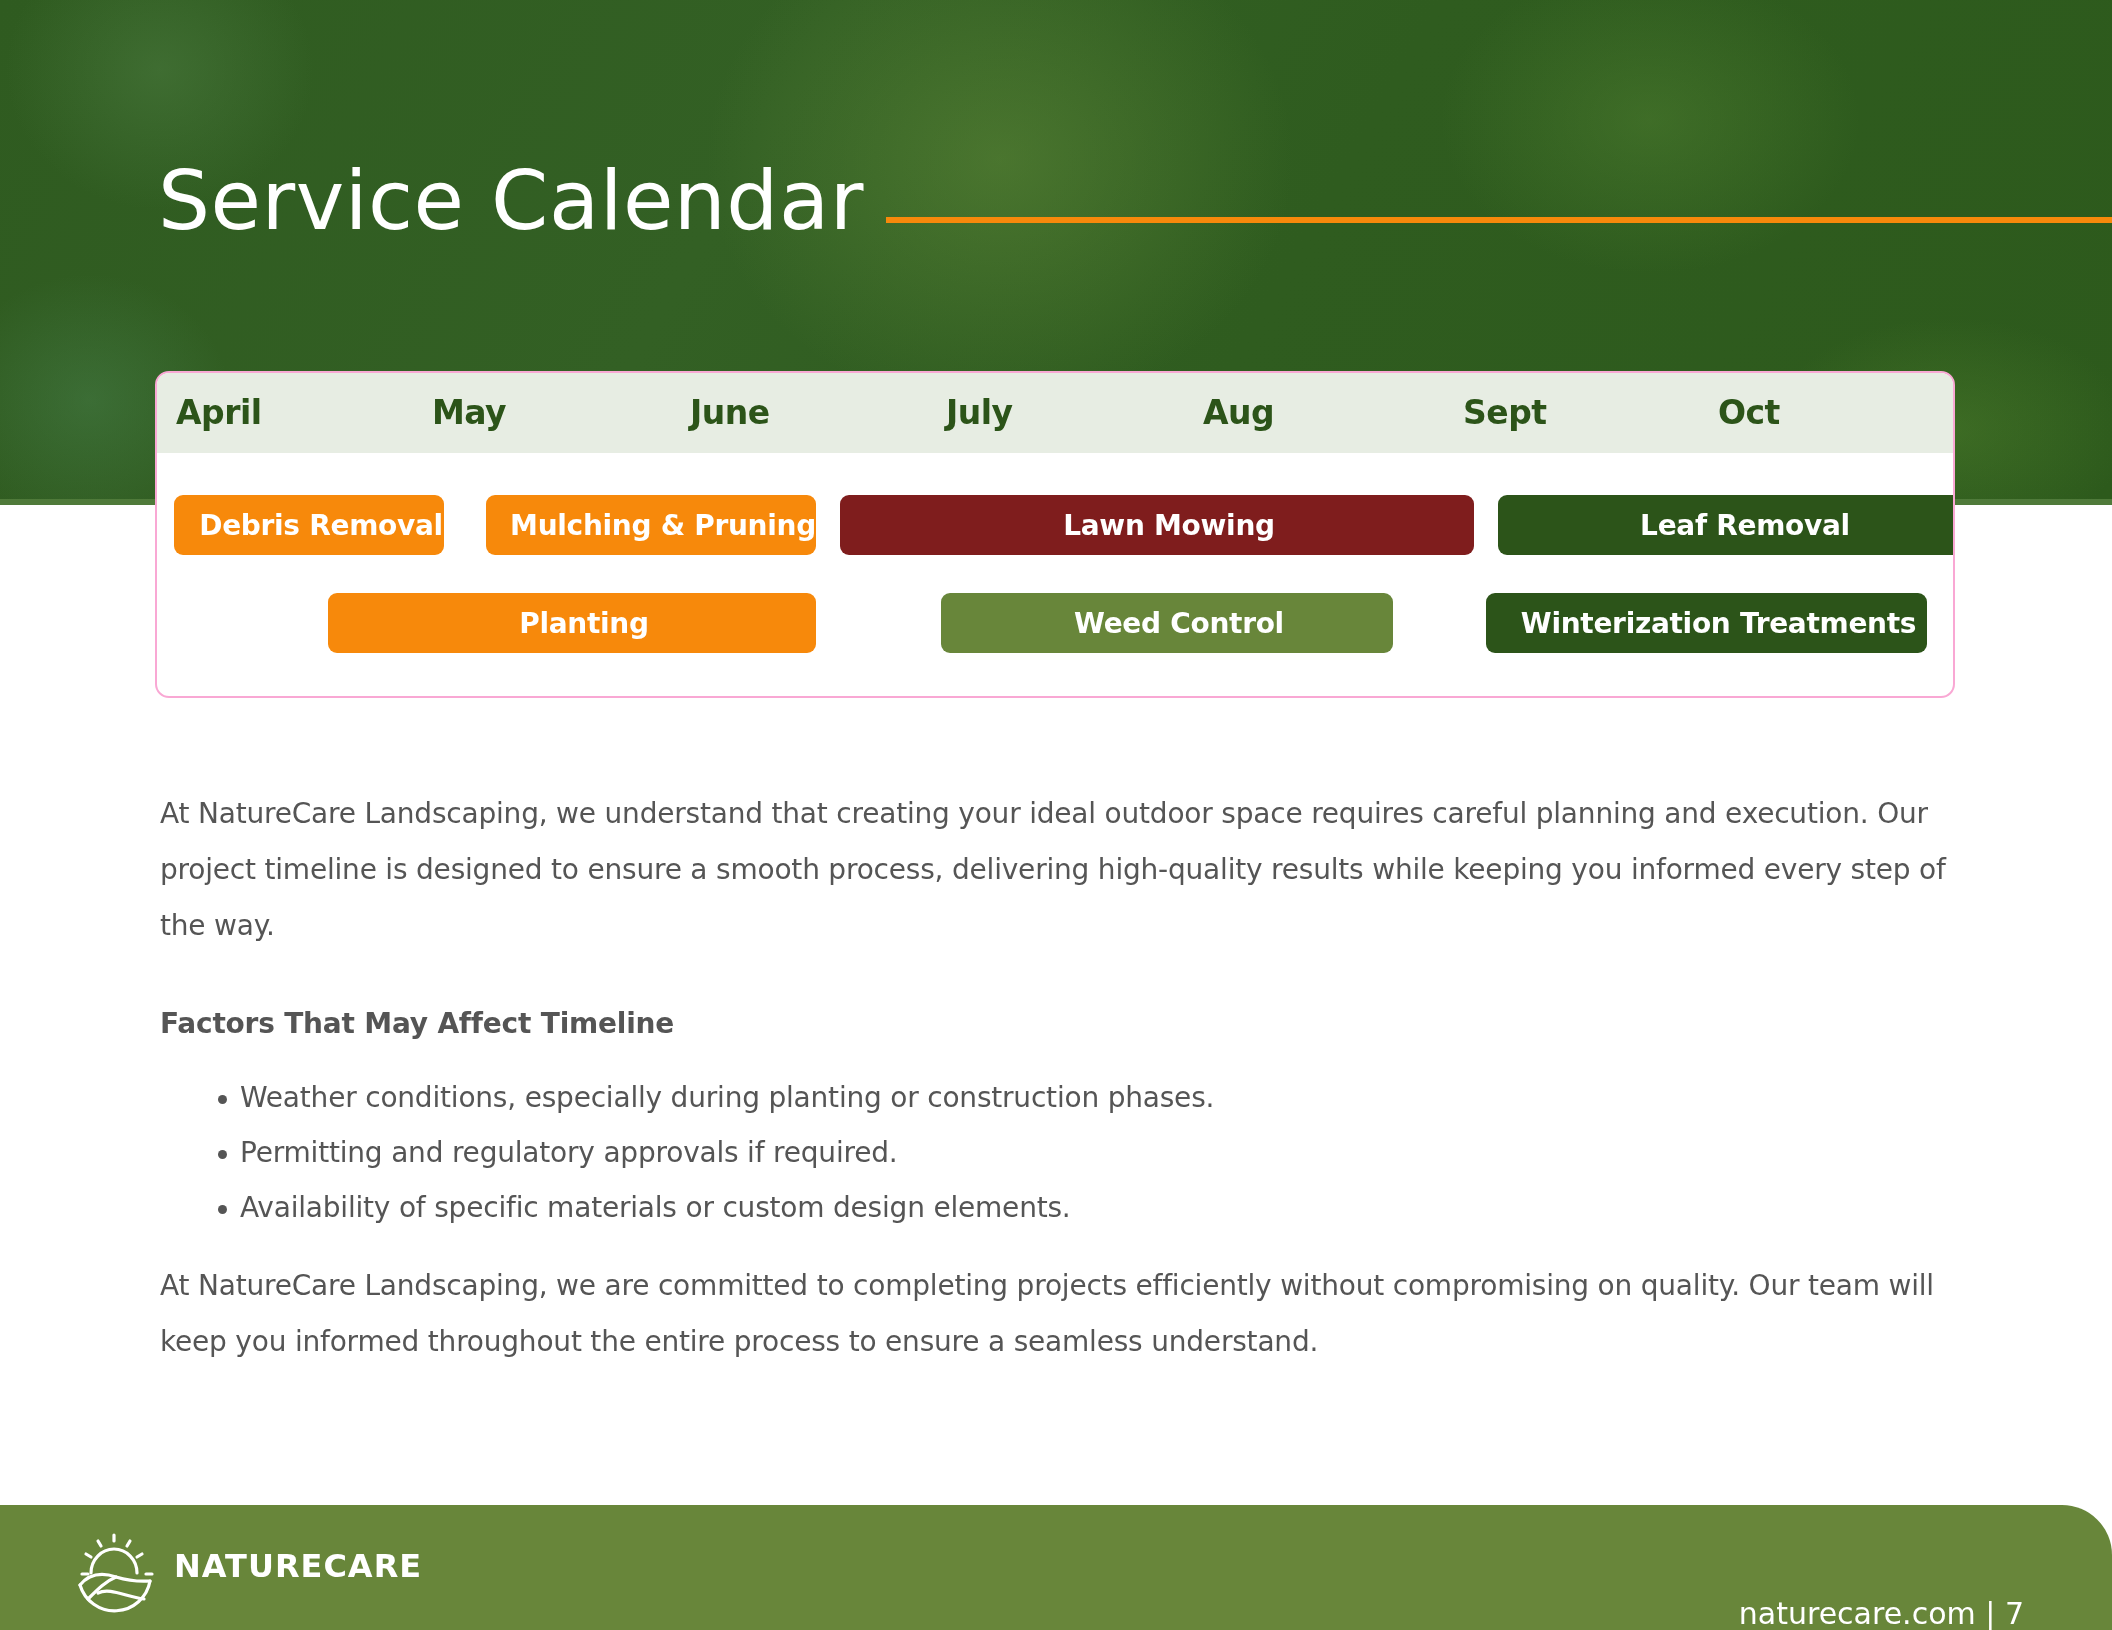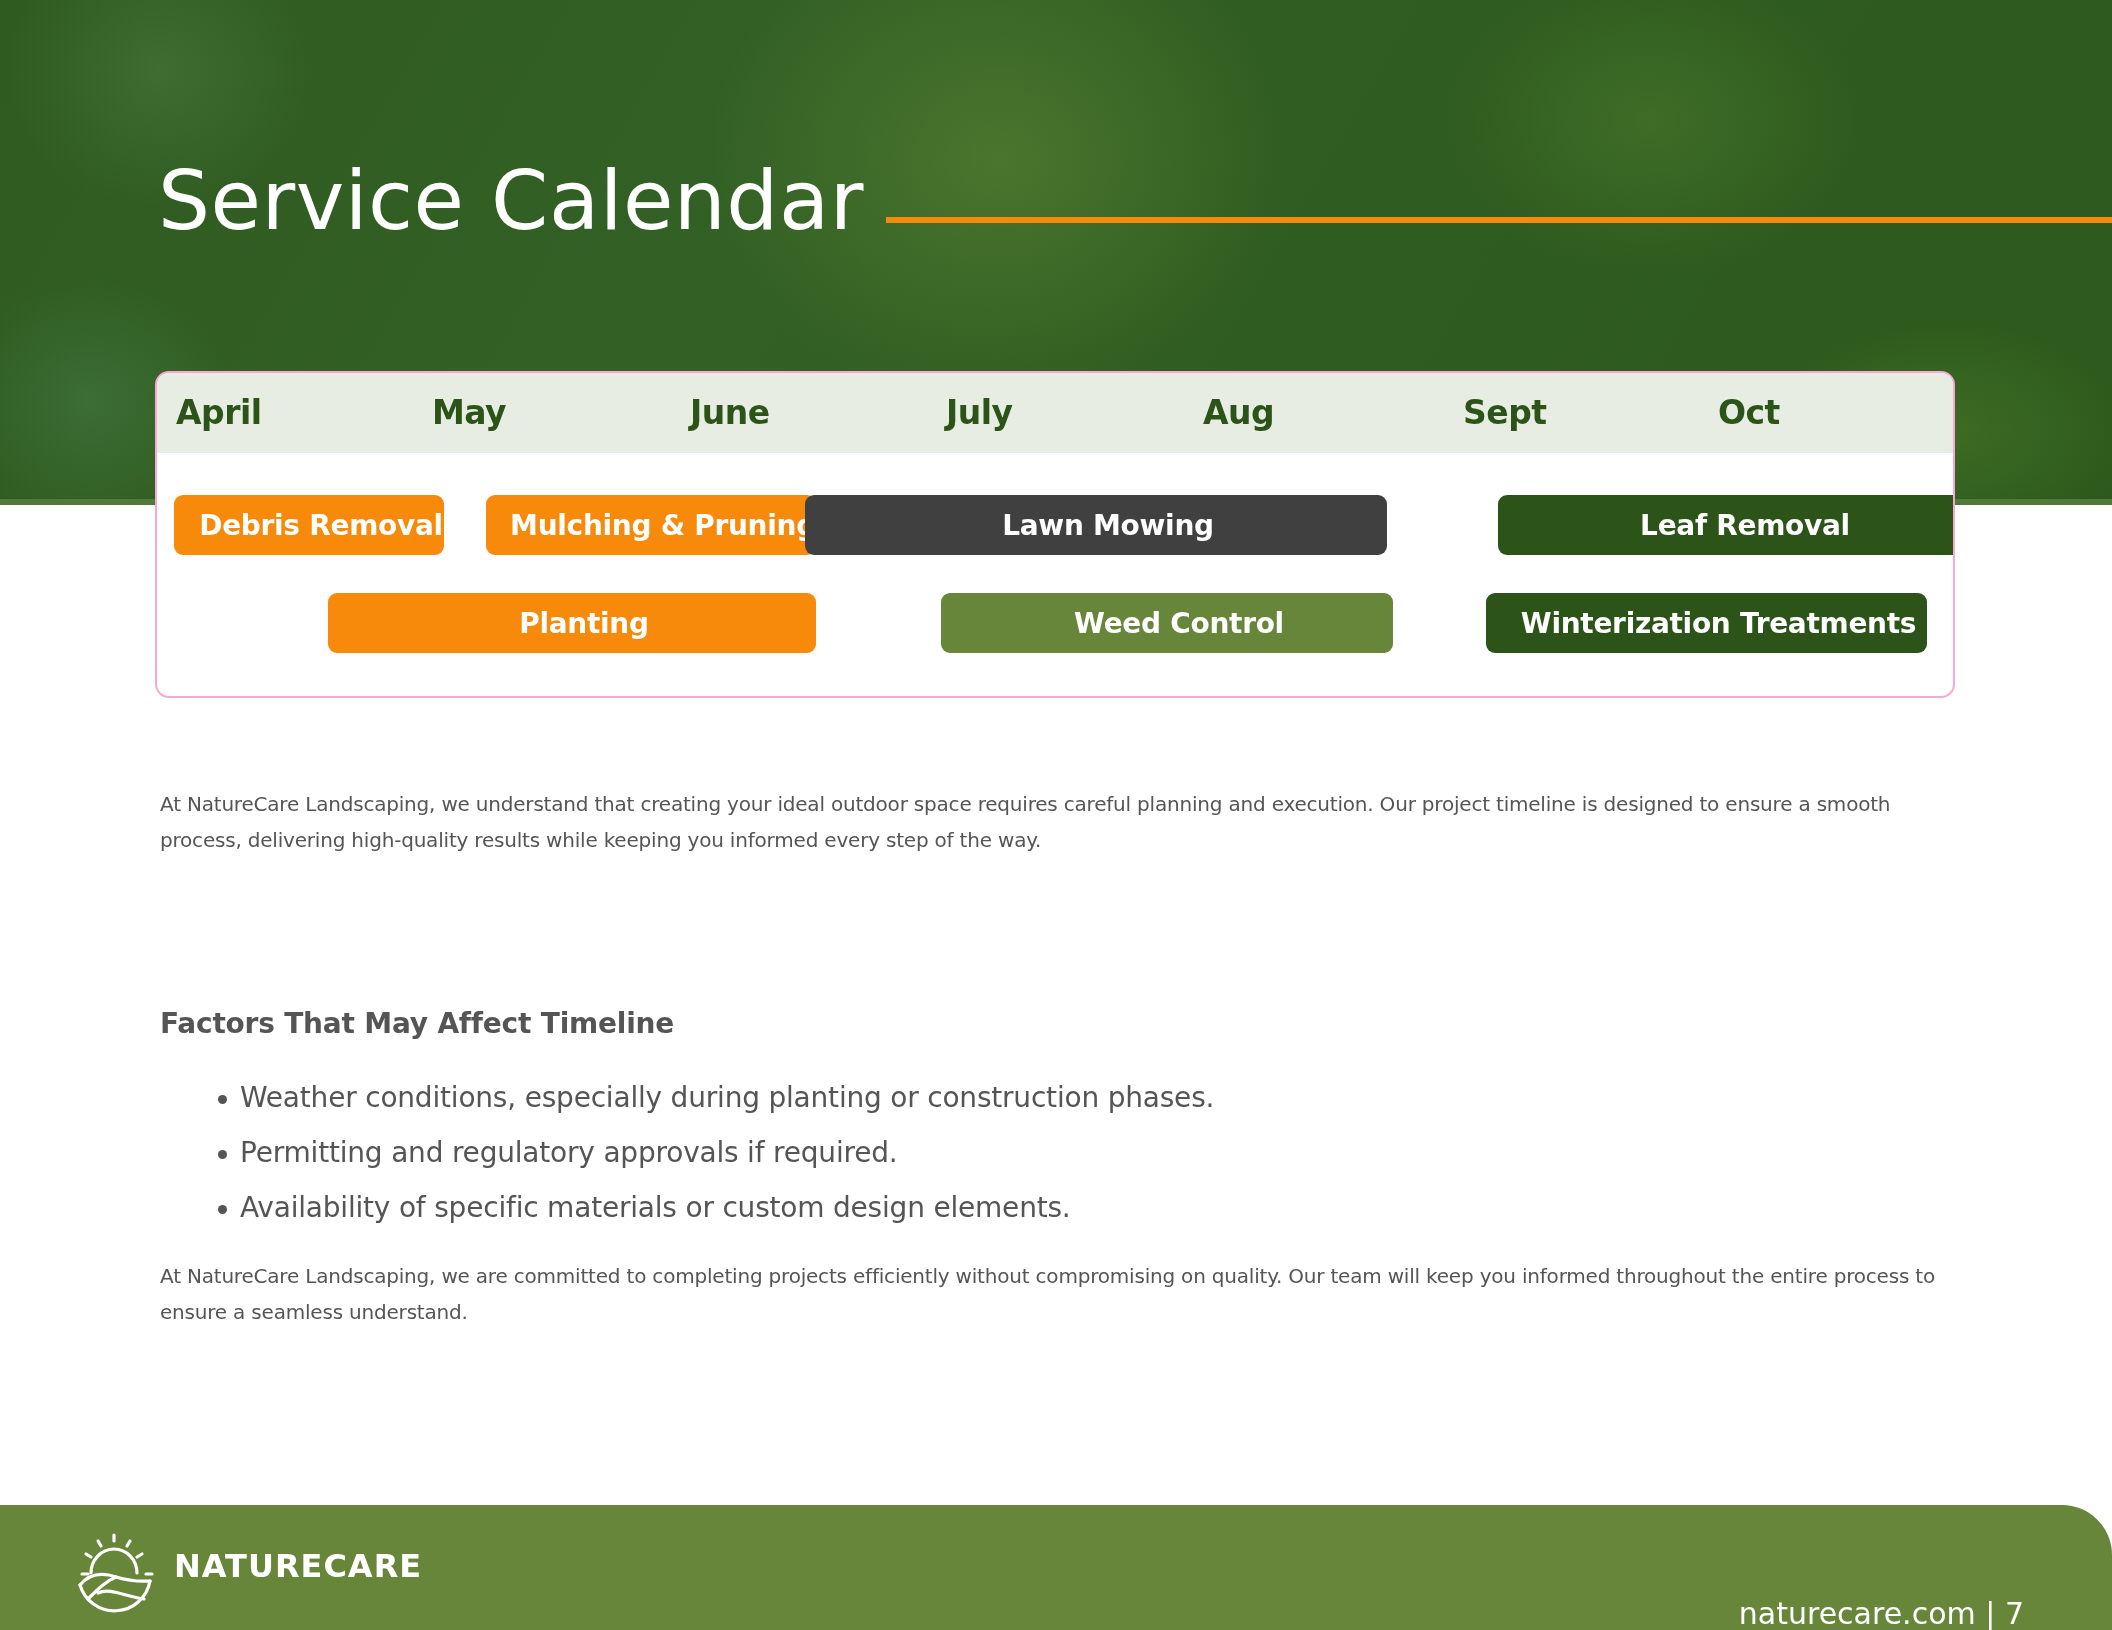--- a/index.html
+++ b/index.html
@@ -45,21 +45,21 @@
   }
   .bar {
     position: absolute; height: 60px; border-radius: 9px;
     display: flex; align-items: center; justify-content: center;
     color: #ffffff; font-weight: 700; font-size: 28px;
     font-family: "DejaVu Sans", sans-serif; letter-spacing: -0.3px; white-space: nowrap; padding-left: 24px;
   }
 
   .body-text {
     position: absolute; left: 160px; width: 1800px;
-    font-size: 20px; line-height: 36px; color: #555555;
+    font-size: 28px; line-height: 56px; color: #555555;
     font-family: "DejaVu Sans", sans-serif; letter-spacing: -0.2px;
   }
   .factors-heading {
     position: absolute; left: 160px; top: 1007px;
     font-size: 28px; font-weight: 700; color: #555555;
     font-family: "DejaVu Sans", sans-serif; letter-spacing: -0.2px;
   }
   .factors-list {
     position: absolute; left: 240px; top: 1078px; list-style: none;
   }
@@ -102,21 +102,21 @@
     <span class="month" style="left:275px">May</span>
     <span class="month" style="left:533px">June</span>
     <span class="month" style="left:789px">July</span>
     <span class="month" style="left:1046px">Aug</span>
     <span class="month" style="left:1306px">Sept</span>
     <span class="month" style="left:1561px">Oct</span>
   </div>
 
   <div class="bar" style="left:17px;top:122px;width:270px;background:#f7890b">Debris Removal</div>
   <div class="bar" style="left:329px;top:122px;width:330px;background:#f7890b">Mulching &amp; Pruning</div>
-  <div class="bar" style="left:648px;top:122px;width:582px;background:#404040">Lawn Mowing</div>
+  <div class="bar" style="left:683px;top:122px;width:634px;background:#7f1d1d">Lawn Mowing</div>
   <div class="bar" style="left:1341px;top:122px;width:470px;background:#2c5419">Leaf Removal</div>
 
   <div class="bar" style="left:171px;top:220px;width:488px;background:#f7890b">Planting</div>
   <div class="bar" style="left:784px;top:220px;width:452px;background:#68863a">Weed Control</div>
   <div class="bar" style="left:1329px;top:220px;width:441px;background:#2c5419">Winterization Treatments</div>
 </div>
 
 <p class="body-text" style="top:786px">At NatureCare Landscaping, we understand that creating your ideal outdoor space requires careful planning and execution. Our project timeline is designed to ensure a smooth process, delivering high-quality results while keeping you informed every step of the way.</p>
 
 <h3 class="factors-heading">Factors That May Affect Timeline</h3>

